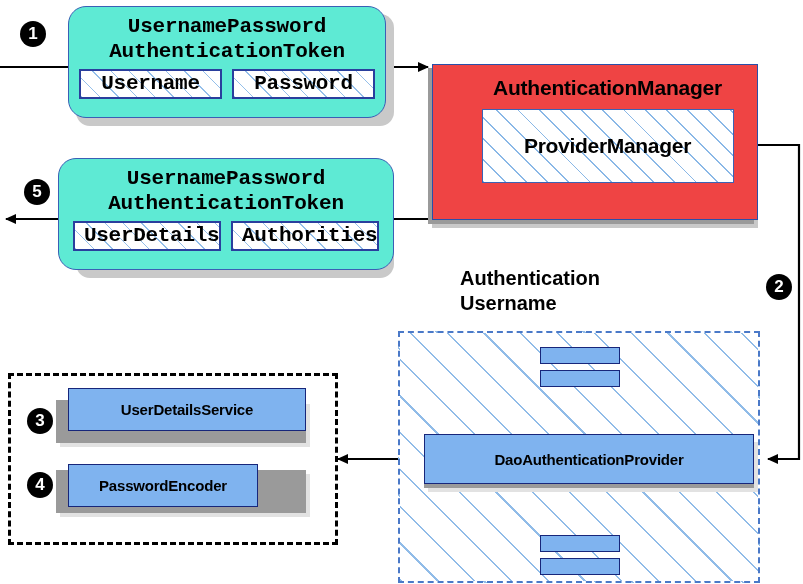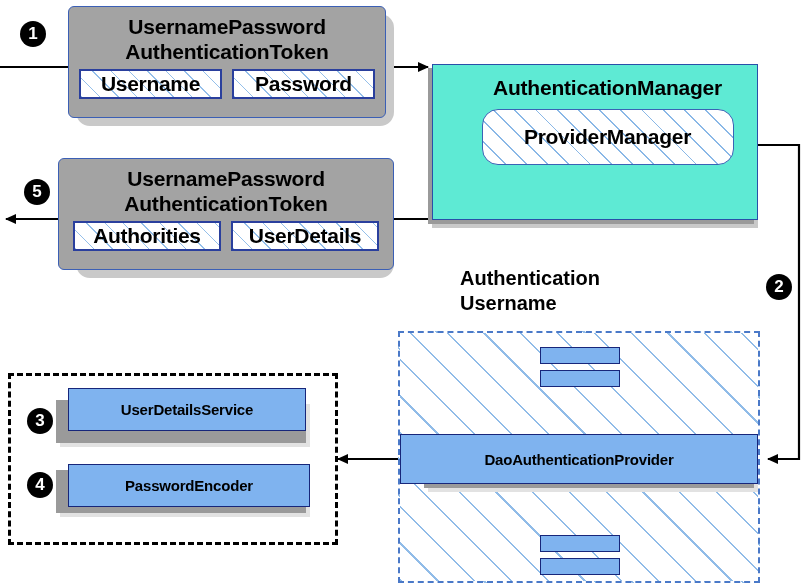--- a/index.html
+++ b/index.html
@@ -28,24 +28,25 @@
     color: #ffffff;
     font-size: 17px;
     font-weight: bold;
     line-height: 26px;
     text-align: center;
     font-family: "Liberation Sans", sans-serif;
   }
 
   
   .token-card {
-    background: #a3a3a3;
+    background: #5eead4;
     border: 1.5px solid #3b5fb5;
-    border-radius: 6px;
-    box-sizing: border-box;
+    border-radius: 18px;
+    box-sizing: border-box;
+    font-family: Liberation Mono, monospace;
   }
   .token-shadow {
     border-radius: 14px;
     background: #c9c9c9;
   }
   .token-title {
     text-align: center;
     font-weight: bold;
     font-size: 21px;
     color: #000;
@@ -69,21 +70,21 @@
     font-size: 21px;
     color: #000;
     padding: 1px 9px 3px 9px;
     box-sizing: border-box;
     text-align: center;
     letter-spacing: -0.3px;
   }
 
   
   .sq-card {
-    background: #5eead4;
+    background: #ef4444;
     border: 1.5px solid #2a4fa8;
     box-sizing: border-box;
     padding-left: 25px;
   }
   .sq-shadow { background: #c9c9c9; }
   .sq-shadow-dark { background: #9a9a9a; }
 
   .mgr-title {
     text-align: center;
     font-weight: bold;
@@ -204,61 +205,61 @@
     <div class="attr-row">
       <div class="attr-box" style="width:143px; height:30px;">Username</div>
       <div class="attr-box" style="width:143px; height:30px;">Password</div>
     </div>
   </div>
 
   <div class="abs sq-shadow" style="left:432px; top:72px; width:326px; height:156px;"></div>
   <div class="abs sq-shadow-dark" style="left:428px; top:68px; width:326px; height:156px;"></div>
   <div class="abs sq-card" style="left:432px; top:64px; width:326px; height:156px;">
     <div class="mgr-title">AuthenticationManager</div>
-    <div class="hatch-box" style="margin:9px auto 16px auto; width:252px; height:56px;border-radius:16px;">ProviderManager</div>
+    <div class="hatch-box" style="margin:9px auto 16px auto; width:252px; height:74px;">ProviderManager</div>
   </div>
 
   <div class="abs badge" style="left:24px; top:179px;">5</div>
 
   <div class="abs token-shadow" style="left:76px; top:166px; width:318px; height:112px;"></div>
   <div class="abs token-card" style="left:58px; top:158px; width:336px; height:112px;">
     <div class="token-title">
       <div>UsernamePassword</div>
       <div>AuthenticationToken</div>
     </div>
     <div class="attr-row">
+      <div class="attr-box" style="width:148px; height:30px;">UserDetails</div>
       <div class="attr-box" style="width:148px; height:30px;">Authorities</div>
-      <div class="attr-box" style="width:148px; height:30px;">UserDetails</div>
     </div>
   </div>
 
   <div class="abs section-label" style="left:460px; top:266px; width:240px;">
     <div>Authentication</div>
     <div>Username</div>
   </div>
 
   <div class="abs badge" style="left:766px; top:274px;">2</div>
 
   <div class="abs dashed-blue" style="left:398px; top:331px; width:362px; height:252px;"></div>
 
   <div class="abs blue-bar" style="left:540px; top:347px; width:80px; height:17px;"></div>
   <div class="abs blue-bar" style="left:540px; top:370px; width:80px; height:17px;"></div>
 
   <div class="abs shadow-light" style="left:428px; top:442px; width:330px; height:50px;"></div>
   <div class="abs shadow-dark" style="left:424px; top:438px; width:330px; height:50px;"></div>
-  <div class="abs comp-box" style="left:400px; top:434px; width:358px; height:50px;">DaoAuthenticationProvider</div>
+  <div class="abs comp-box" style="left:424px; top:434px; width:330px; height:50px;">DaoAuthenticationProvider</div>
 
   <div class="abs blue-bar" style="left:540px; top:535px; width:80px; height:17px;"></div>
   <div class="abs blue-bar" style="left:540px; top:558px; width:80px; height:17px;"></div>
 
   <div class="abs dashed-black" style="left:8px; top:373px; width:330px; height:172px;"></div>
 
   <div class="abs badge" style="left:27px; top:408px;">3</div>
   <div class="abs shadow-light" style="left:60px; top:404px; width:250px; height:43px;"></div>
   <div class="abs shadow-dark" style="left:56px; top:400px; width:250px; height:43px;"></div>
   <div class="abs comp-box" style="left:68px; top:388px; width:238px; height:43px;">UserDetailsService</div>
 
   <div class="abs badge" style="left:27px; top:472px;">4</div>
   <div class="abs shadow-light" style="left:60px; top:474px; width:250px; height:43px;"></div>
   <div class="abs shadow-dark" style="left:56px; top:470px; width:250px; height:43px;"></div>
-  <div class="abs comp-box" style="left:68px; top:464px; width:242px; height:43px;">PasswordEncoder</div>
+  <div class="abs comp-box" style="left:68px; top:464px; width:190px; height:43px;">PasswordEncoder</div>
 
 </div>
 
 </body></html>

